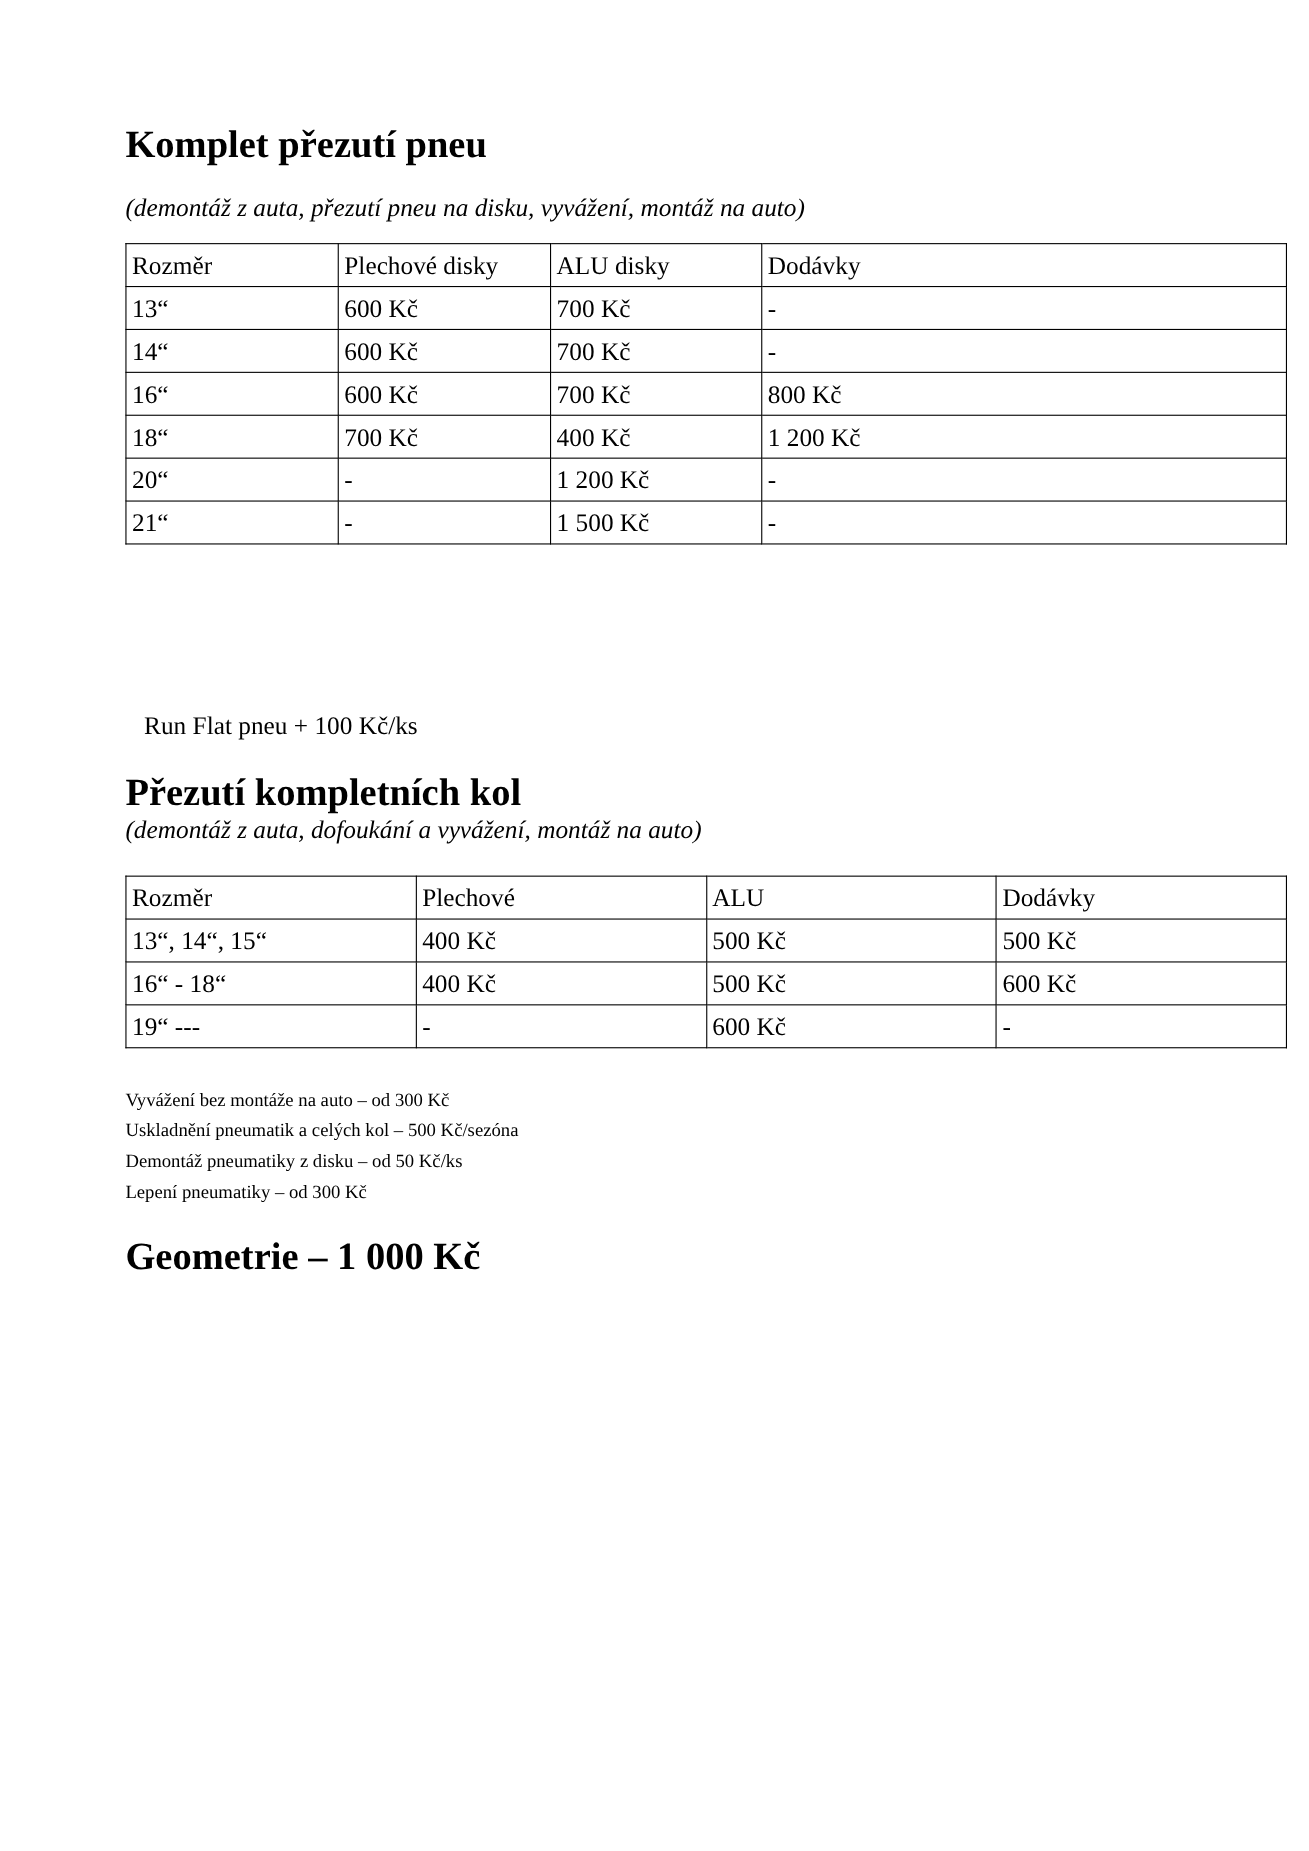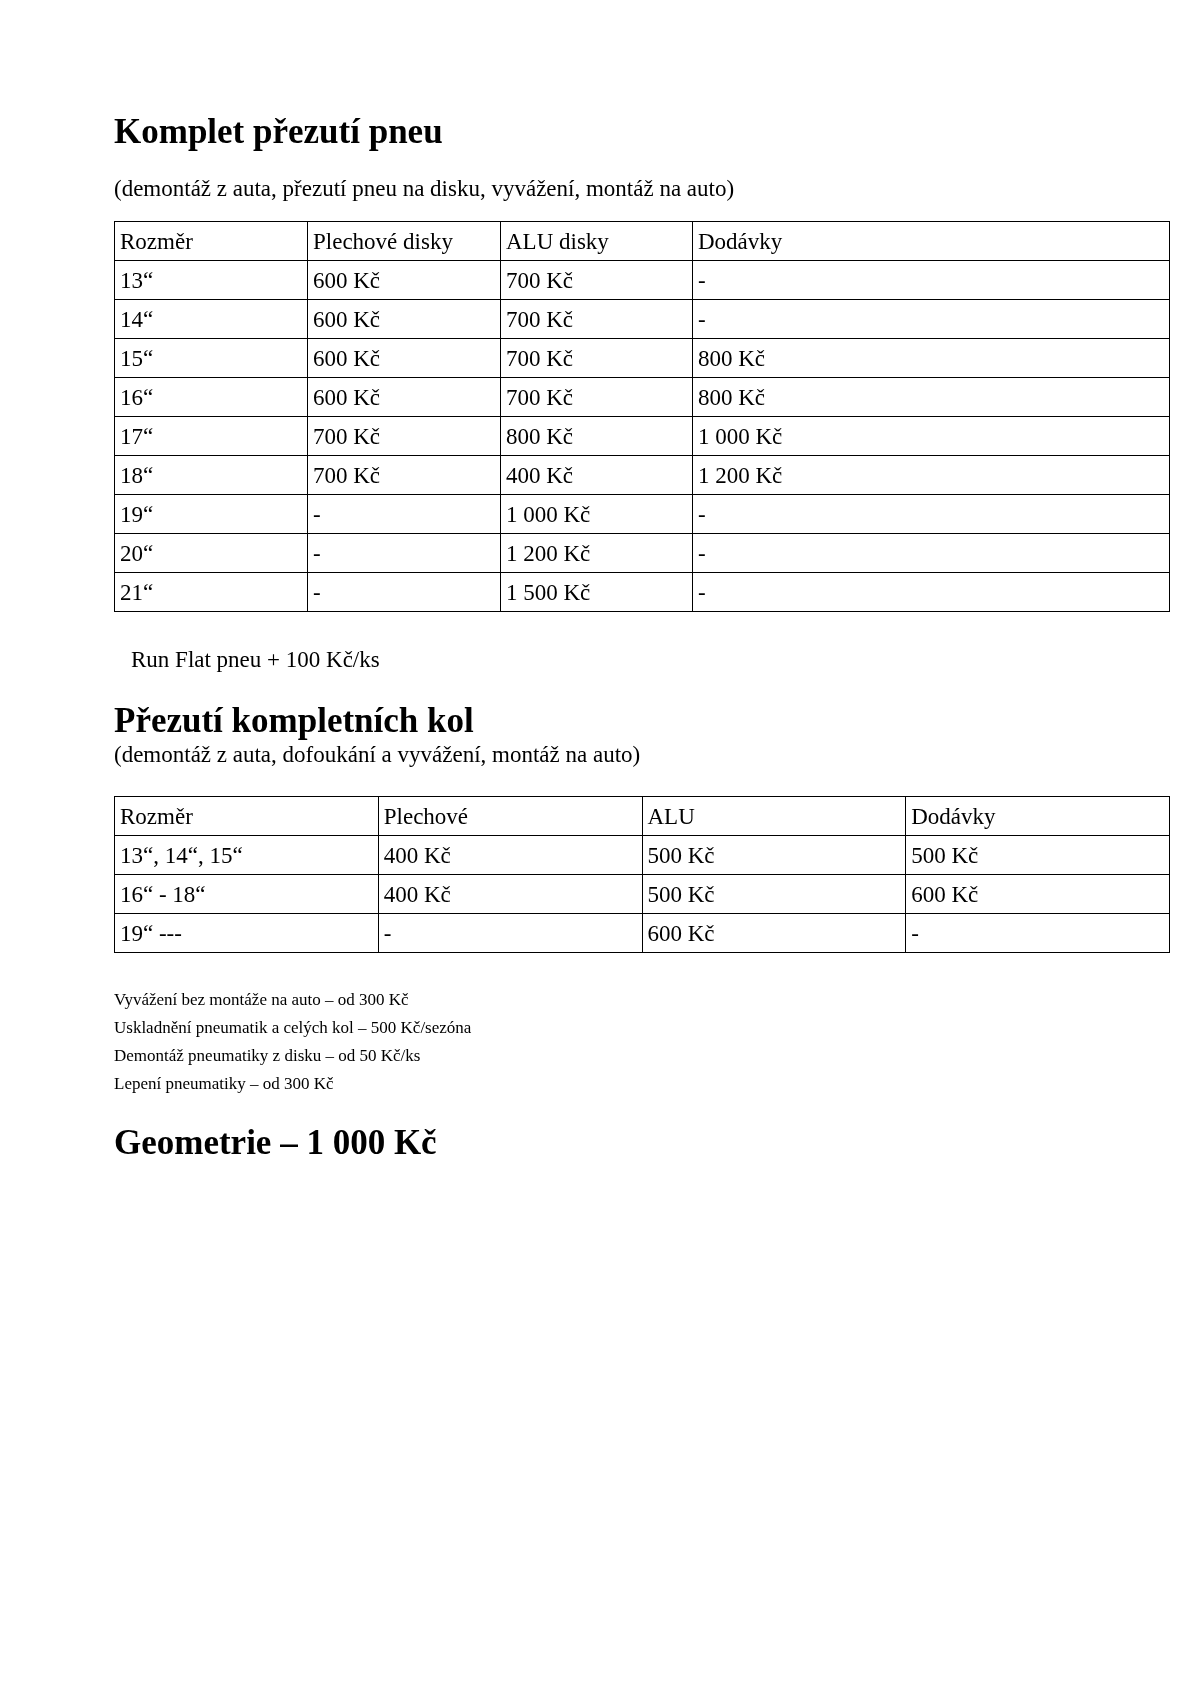--- a/index.html
+++ b/index.html
@@ -1,19 +1,19 @@
 <!DOCTYPE html>
 <html><head>
 <meta charset="utf-8">
 <style>
   html, body { margin: 0; padding: 0; background: #fff; }
   body { width: 1190px; height: 1683px; position: relative; font-family: "Liberation Serif", serif; color: #000; }
   .page { position: absolute; left: 114px; top: 0; width: 964px; }
   h1 { font-family: "Liberation Serif", serif; font-weight: bold; font-size: 35px; margin: 0; line-height: 1.15; position: absolute; left: 0; text-align: right; }
-  .sub { font-size: 23px; position: absolute; left: 0; line-height: 1.2; }
+  .sub { font-style: italic; font-size: 23px; position: absolute; left: 0; line-height: 1.2; }
   table { border-collapse: collapse; position: absolute; left: 0; width: 1056px; font-size: 23px; }
   td { border: 1.5px solid #000; height: 38px; padding: 0 0 0 5px; vertical-align: middle; line-height: 1; }
   .t1 col.c1 { width: 193px; } .t1 col.c2 { width: 193px; } .t1 col.c3 { width: 192px; }
   .t2 td { width: 25%; }
   .p { font-size: 23px; position: absolute; left: 0; line-height: 1.2; margin-left: 17px; }
   .lines { font-size: 17px; position: absolute; left: 0; line-height: 28px; }
 </style>
 </head>
 <body>
 
@@ -41,48 +41,30 @@
           <td>700 Kč</td>
           <td>-</td>
         </tr>
         <tr>
           <td>14“</td>
           <td>600 Kč</td>
           <td>700 Kč</td>
           <td>-</td>
         </tr>
         <tr>
-          <td>15“</td>
-          <td>600 Kč</td>
-          <td>700 Kč</td>
-          <td>800 Kč</td>
-        </tr>
-        <tr>
           <td>16“</td>
           <td>600 Kč</td>
           <td>700 Kč</td>
           <td>800 Kč</td>
         </tr>
         <tr>
-          <td>17“</td>
-          <td>700 Kč</td>
-          <td>800 Kč</td>
-          <td>1 000 Kč</td>
-        </tr>
-        <tr>
           <td>18“</td>
           <td>700 Kč</td>
           <td>400 Kč</td>
           <td>1 200 Kč</td>
-        </tr>
-        <tr>
-          <td>19“</td>
-          <td>-</td>
-          <td>1 000 Kč</td>
-          <td>-</td>
         </tr>
         <tr>
           <td>20“</td>
           <td>-</td>
           <td>1 200 Kč</td>
           <td>-</td>
         </tr>
         <tr>
           <td>21“</td>
           <td>-</td>

